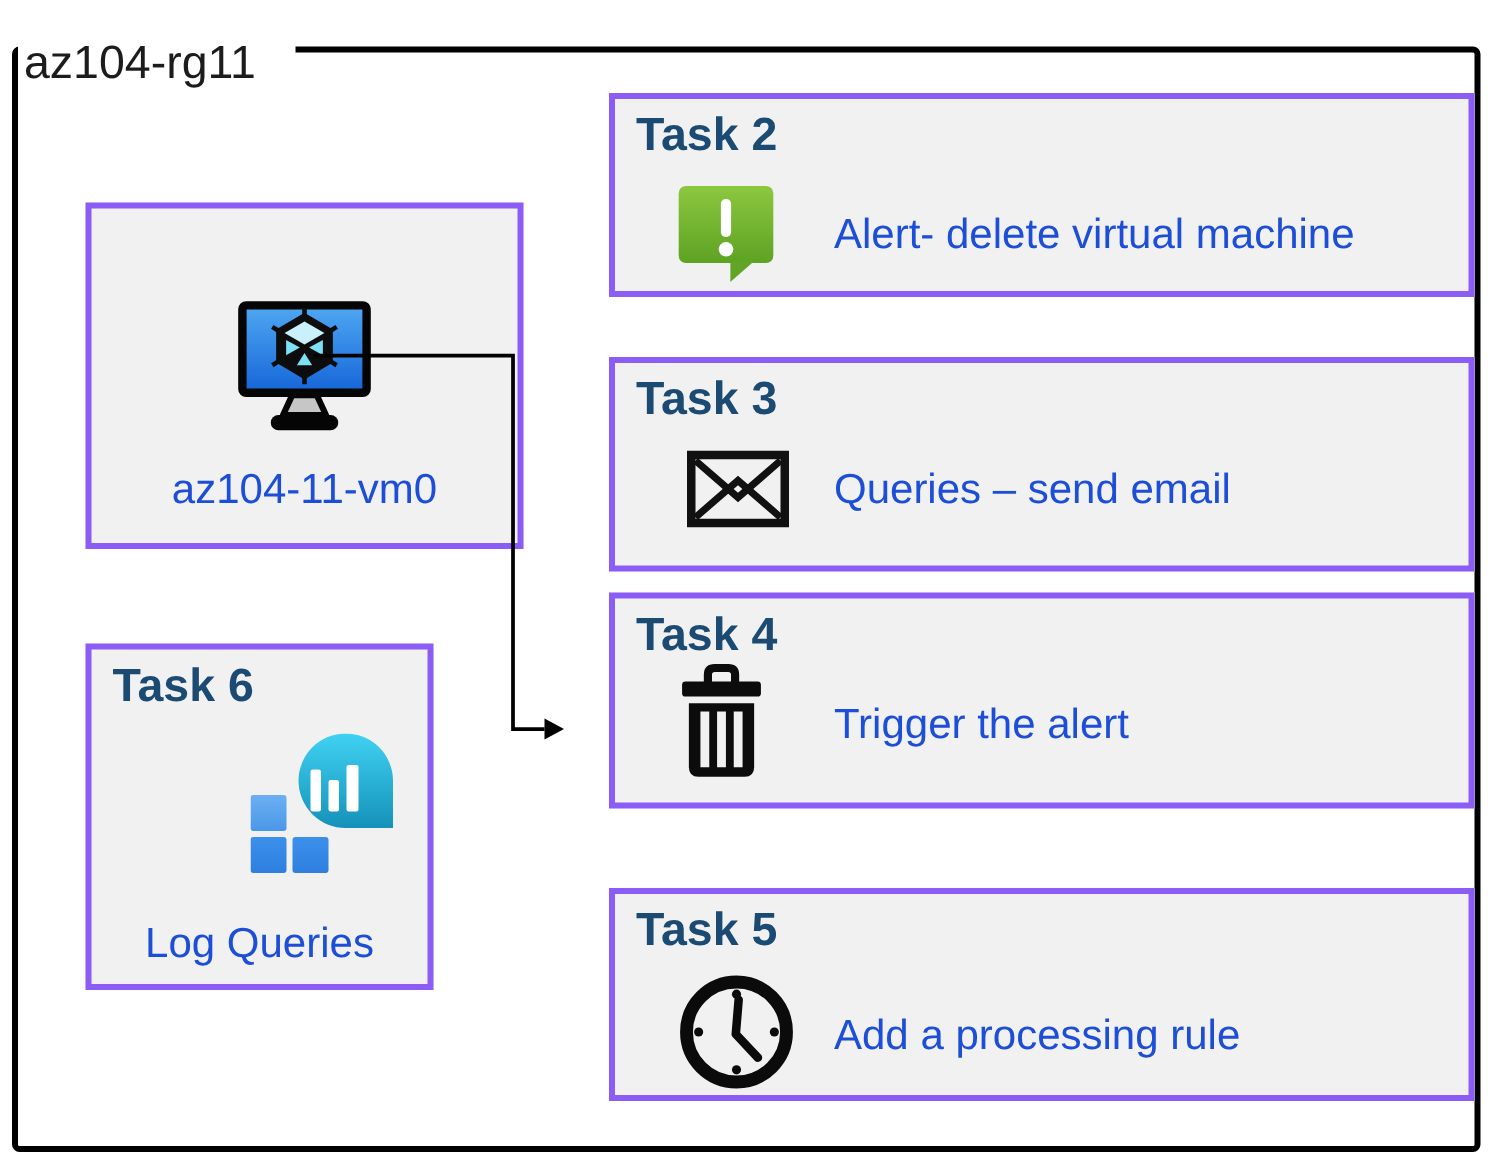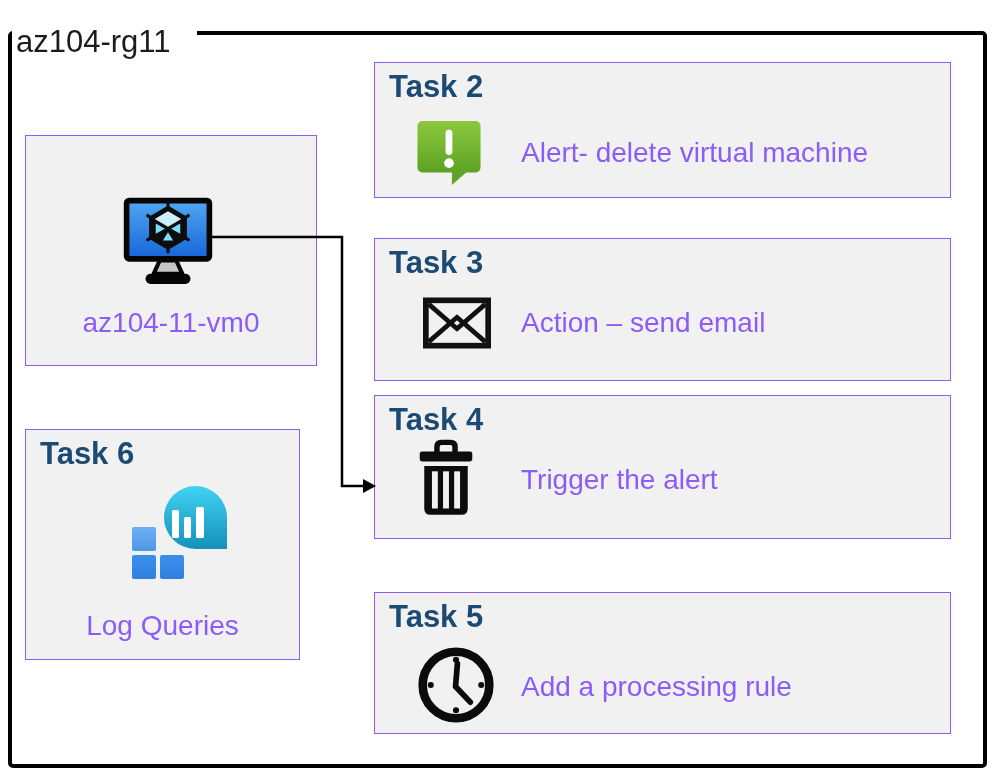--- a/index.html
+++ b/index.html
@@ -13,35 +13,35 @@
     border:4px solid #000;border-radius:5px;box-sizing:border-box;
     background:#fff;
   }
   .legend{
     position:absolute;left:12px;top:0;height:56px;z-index:6;
     display:flex;align-items:center;gap:14px;
     background:#fff;padding:0 26px 0 4px;flex-direction:column;
   }
   .legend-text{font-size:31px;color:#1c1c1c;line-height:56px;white-space:nowrap;}
   .box{
-    position:absolute;background:#f1f1f1;border:1px solid #8b5cf6;
-    box-sizing:border-box;z-index:2;
+    position:absolute;background:#f1f1f1;border:4px solid #8b5cf6;
+    box-sizing:border-box;z-index:2;margin-left:32px;
   }
   #task1{left:25px;top:135px;width:292px;height:231px;}
-  #task6{left:25px;top:429px;width:275px;height:231px;}
+  #task6{left:25px;top:429px;width:232px;height:231px;}
   #task2{left:374px;top:62px;width:577px;height:136px;}
   #task3{left:374px;top:238px;width:577px;height:143px;text-align:center;}
   #task4{left:374px;top:395px;width:577px;height:144px;}
   #task5{left:374px;top:592px;width:577px;height:142px;padding-left:28px;}
   .title{
     position:absolute;left:14px;top:6px;
     font-size:31px;font-weight:bold;color:#1b4a73;white-space:nowrap;
   }
   .label{
-    position:absolute;font-size:28px;color:#8b5cf6;line-height:36px;white-space:nowrap;
+    position:absolute;font-size:28px;color:#1d4ed8;line-height:36px;white-space:nowrap;
   }
   .center-label{
     left:0;width:100%;text-align:center;font-size:28px;
   }
   .icon{position:absolute;}
   #task2 .icon{left:41px;top:55px;width:66px;height:70px;}
   #task2 .label{left:146px;top:72px;}
   #task3 .icon{left:48px;top:58px;width:68px;height:52px;}
   #task3 .label{left:146px;top:66px;}
   #task4 .icon{left:42px;top:40px;width:58px;height:87px;}
@@ -123,21 +123,21 @@
   <div class="label">Alert- delete virtual machine</div>
 </div>
 
 <div class="box" id="task3">
   <div class="title">Task 3</div>
   <svg class="icon" viewBox="0 0 72 54">
     <rect x="3" y="3" width="66" height="48" fill="none" stroke="#111" stroke-width="6"></rect>
     <path d="M6,7 L36,33 L66,7" fill="none" stroke="#111" stroke-width="5"></path>
     <path d="M6,47 L36,21 L66,47" fill="none" stroke="#111" stroke-width="5"></path>
   </svg>
-  <div class="label">Action – send email</div>
+  <div class="label">Queries – send email</div>
 </div>
 
 <div class="box" id="task4">
   <div class="title">Task 4</div>
   <svg class="icon" viewBox="0 0 64 88">
     <path d="M22,14 V8 Q22,3 27,3 H37 Q42,3 42,8 V14" fill="none" stroke="#0c0c0c" stroke-width="6"></path>
     <rect x="3" y="13" width="58" height="11" rx="2.5" fill="#0c0c0c"></rect>
     <path d="M8,29 H56 V76 Q56,83 49,83 H15 Q8,83 8,76 Z" fill="#0c0c0c"></path>
     <rect x="16.5" y="35" width="6.5" height="41" fill="#f1f1f1"></rect>
     <rect x="28.75" y="35" width="6.5" height="41" fill="#f1f1f1"></rect>

